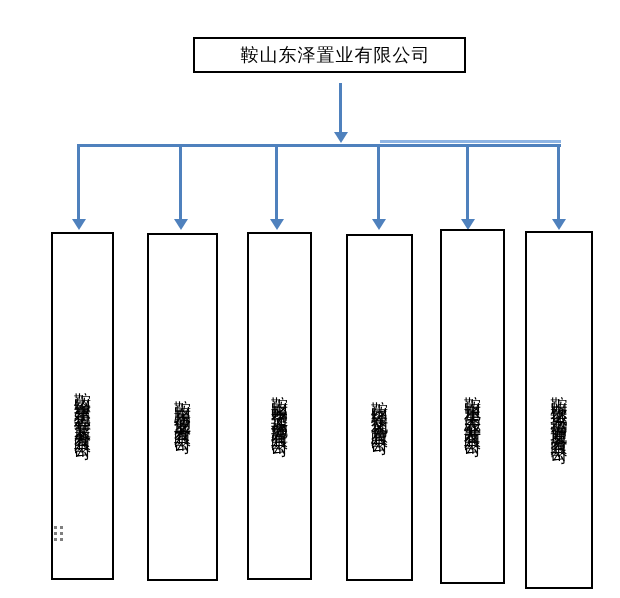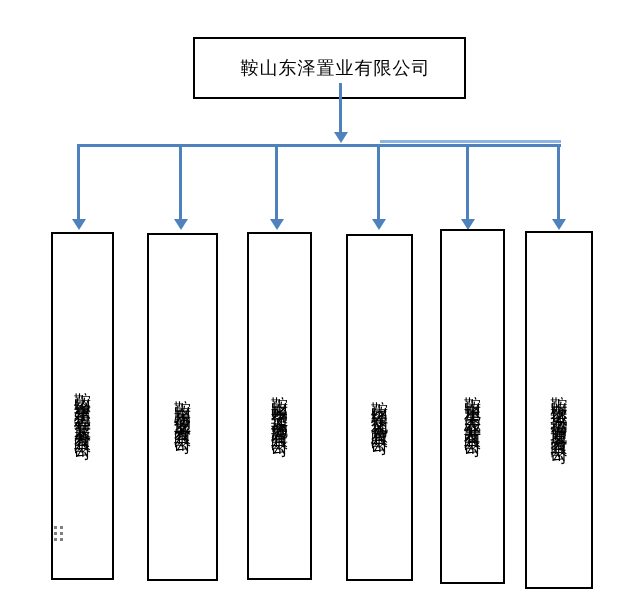--- a/index.html
+++ b/index.html
@@ -21,21 +21,21 @@
   .node {
     position: absolute;
     background: #ffffff;
     border: 2px solid var(--border, #000000);
     box-sizing: border-box;
     display: flex;
     align-items: center;
     justify-content: center;
   }
   .root-box {
-    left: 193px; top: 37px; width: 273px; height: 62px;
+    left: 193px; top: 37px; width: 273px; height: 36px;
     font-size: 18px;
     letter-spacing: 1px;
     white-space: nowrap;
     padding-left: 12px;
   }
   .child-box {
     border-width: 2px;
   }
   .vtext {
     writing-mode: vertical-lr;

